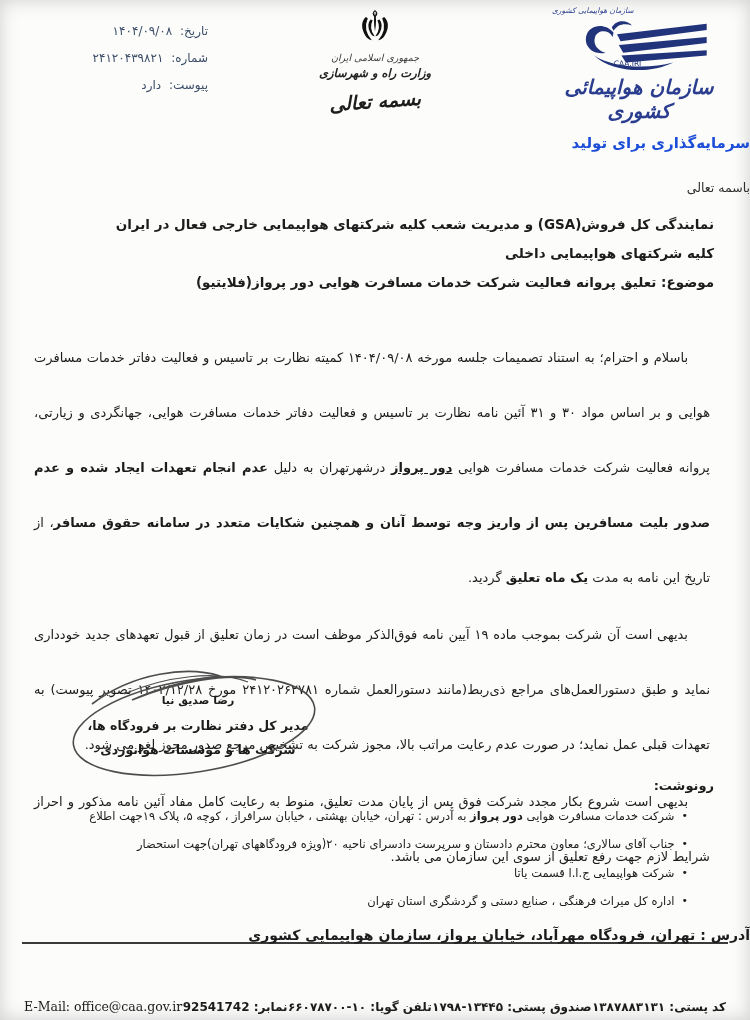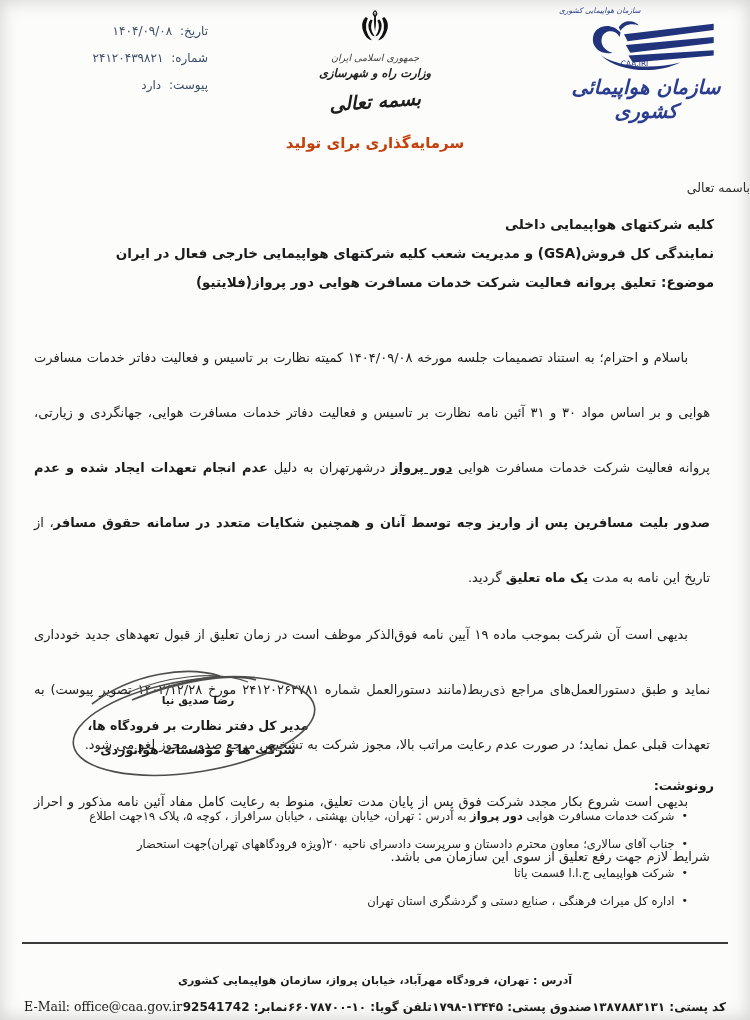--- a/index.html
+++ b/index.html
@@ -13,28 +13,28 @@
   .hdr-meta{position:absolute;top:24px;left:30px;width:178px;text-align:right;
     font-size:12px;color:#3c4d68;}
   .hdr-meta .row{margin-bottom:13px;white-space:nowrap;}
   .hdr-meta .lbl{margin-left:4px;}
   .hdr-emblem{position:absolute;top:8px;left:300px;width:150px;text-align:center;color:#222;}
   .emblem-svg{width:40px;height:42px;display:block;margin:0 auto 2px;}
   .country{font-family:"DejaVu Serif",serif;font-style:italic;font-size:9.5px;color:#3a3a3a;}
   .ministry{font-family:"DejaVu Serif",serif;font-style:italic;font-size:11.5px;font-weight:bold;color:#222;margin-top:3px;}
   .bismillah{font-family:"DejaVu Serif",serif;font-style:italic;font-weight:bold;font-size:19px;
     color:#1d1d1d;margin-top:10px;transform:rotate(-4deg);}
-  .hdr-logo{position:absolute;top:6px;right:9px;width:190px;text-align:center;}
+  .hdr-logo{position:absolute;top:6px;right:16px;width:190px;text-align:center;}
   .logo-small{font-size:7.5px;color:#2a3d8f;font-style:italic;text-align:left;padding-left:8px;}
   .logo-svg{width:160px;height:58px;display:block;margin:0 auto;}
   .logo-callig{font-family:"DejaVu Serif",serif;font-style:italic;font-weight:bold;
     font-size:20px;color:#2a3d8f;margin-top:2px;letter-spacing:-.5px;}
   
-  .slogan{position:absolute;top:134px;left:0;right:0;text-align:center;
-    font-size:15px;font-weight:bold;color:#c2410c;}
+  .slogan{position:absolute;top:134px;left:0;right:0;
+    font-size:15px;font-weight:bold;color:#1d4ed8;}
   .basmala{position:absolute;top:180px;left:0;right:0;font-size:12.5px;color:#2e2e2e;}
   
   .recipients{position:absolute;top:216px;right:36px;left:36px;text-align:right;}
   .rec-line{font-size:13.5px;font-weight:bold;margin-bottom:13px;}
   .subject{font-size:13.5px;font-weight:bold;margin-top:6px;}
   
   .letter-body{position:absolute;top:330px;right:40px;left:34px;
     font-size:13px;line-height:55px;text-align:justify;}
   .letter-body p{margin:0 0 2px 0;text-indent:22px;}
   .b{font-weight:bold;}
@@ -45,21 +45,21 @@
   .sig-title{font-size:12.5px;font-weight:bold;line-height:1.9;}
   .sig-scribble{position:absolute;top:-34px;left:6px;pointer-events:none;}
   
   .cc{position:absolute;top:778px;right:36px;left:36px;}
   .cc-label{font-size:13px;font-weight:bold;margin-bottom:14px;}
   .cc-item{font-size:11.5px;margin:0 26px 10px 0;display:flex;gap:7px;align-items:flex-start;line-height:1.6;}
   .bullet{font-size:11px;line-height:1.6;}
   
   .f-rule{position:absolute;top:942px;left:22px;right:22px;border-top:2px solid #3a3a3a;}
   .f-validity{position:absolute;top:952px;left:0;right:0;text-align:center;font-size:10.5px;color:#333;}
-  .f-address{position:absolute;top:974px;left:0;right:0;text-align:center;font-size:11px;font-weight:bold;}
+  .f-address{position:absolute;top:927px;left:0;right:0;text-align:right;font-size:14px;font-weight:bold;}
   .f-contact{position:absolute;top:999px;left:24px;right:24px;display:flex;
     justify-content:space-between;align-items:baseline;font-size:12px;font-weight:bold;white-space:nowrap;}
   .f-contact .email{direction:ltr;font-weight:normal;font-size:12.5px;font-family:"DejaVu Serif",serif;}
 </style>
 </head>
 <body>
 
 <div class="page">
 
   <div class="hdr-meta">
@@ -102,22 +102,22 @@
       <path d="M34 46 C55 60 95 62 124 54 C96 68 54 65 34 46 Z" fill="#21337a"></path>
       <text x="72" y="58" font-size="8.5" fill="#21337a" text-anchor="middle" font-family="DejaVu Sans, sans-serif">CAA.IRI</text>
     </svg>
     <div class="logo-callig">سازمان هواپیمائی کشوری</div>
   </div>
 
   <div class="slogan">سرمایه‌گذاری برای تولید</div>
   <div class="basmala">باسمه تعالی</div>
 
   <div class="recipients">
+    <div class="rec-line">نمایندگی کل فروش(GSA) و مدیریت شعب کلیه شرکتهای هواپیمایی خارجی فعال در ایران</div>
     <div class="rec-line">کلیه شرکتهای هواپیمایی داخلی</div>
-    <div class="rec-line">نمایندگی کل فروش(GSA) و مدیریت شعب کلیه شرکتهای هواپیمایی خارجی فعال در ایران</div>
     <div class="subject">موضوع: تعلیق پروانه فعالیت شرکت خدمات مسافرت هوایی دور پرواز(فلایتیو)</div>
   </div>
 
   <div class="letter-body">
     <p><span>باسلام و احترام؛ به استناد تصمیمات جلسه مورخه ۱۴۰۴/۰۹/۰۸ کمیته نظارت بر تاسیس و فعالیت دفاتر خدمات مسافرت هوایی و بر اساس مواد ۳۰ و ۳۱ آئین نامه نظارت بر تاسیس و فعالیت دفاتر خدمات مسافرت هوایی، جهانگردی و زیارتی، پروانه فعالیت شرکت خدمات مسافرت هوایی </span><span class="b u">دور پرواز</span><span> درشهرتهران به دلیل </span><span class="b">عدم انجام تعهدات ایجاد شده و عدم صدور بلیت مسافرین پس از واریز وجه توسط آنان و همچنین شکایات متعدد در سامانه حقوق مسافر</span><span>، از تاریخ این نامه به مدت </span><span class="b">یک ماه تعلیق</span><span> گردید.</span></p>
     <p>بدیهی است آن شرکت بموجب ماده ۱۹ آیین نامه فوق‌الذکر موظف است در زمان تعلیق از قبول تعهدهای جدید خودداری نماید و طبق دستورالعمل‌های مراجع ذی‌ربط(مانند دستورالعمل شماره ۲۴۱۲۰۲۶۲۷۸۱ مورخ ۱۴۰۲/۱۲/۲۸ تصویر پیوست) به تعهدات قبلی عمل نماید؛ در صورت عدم رعایت مراتب بالا، مجوز شرکت به تشخیص مرجع صدور مجوز لغو می شود.</p>
     <p>بدیهی است شروع بکار مجدد شرکت فوق پس از پایان مدت تعلیق،  منوط به رعایت کامل مفاد آئین نامه مذکور و احراز شرایط لازم جهت  رفع تعلیق از سوی این سازمان می باشد.</p>
   </div>
 
   <div class="signature">

